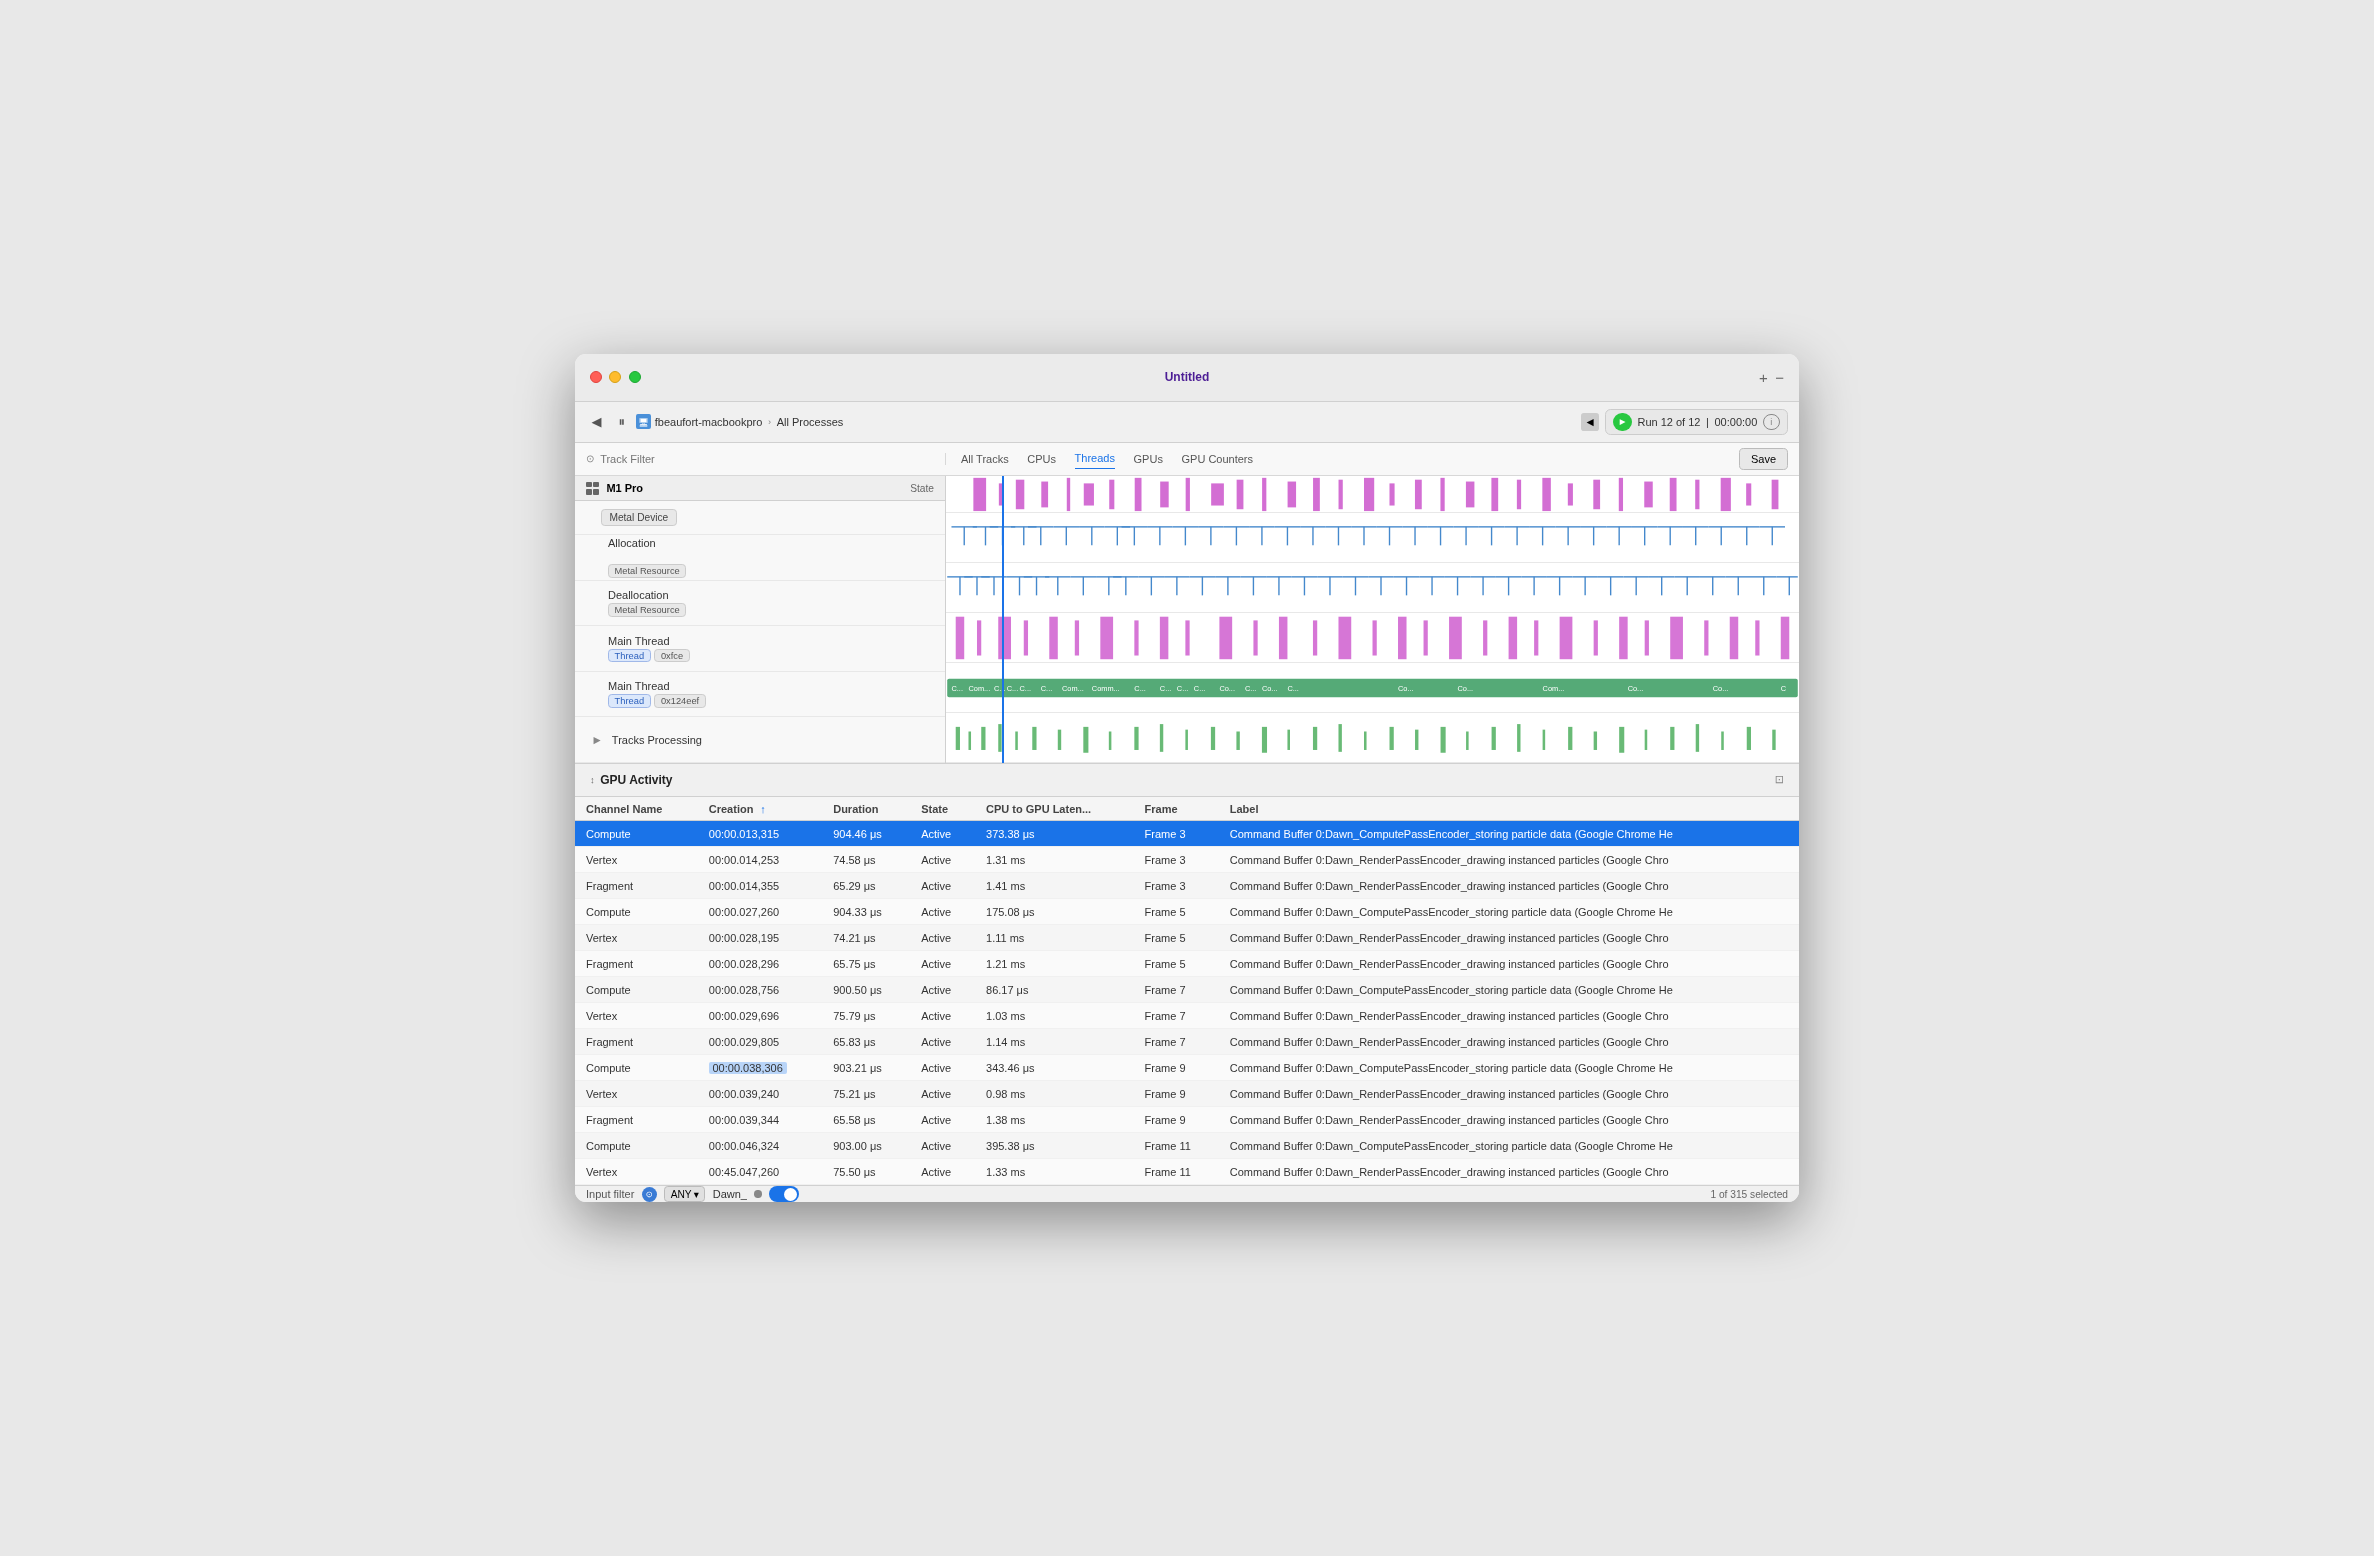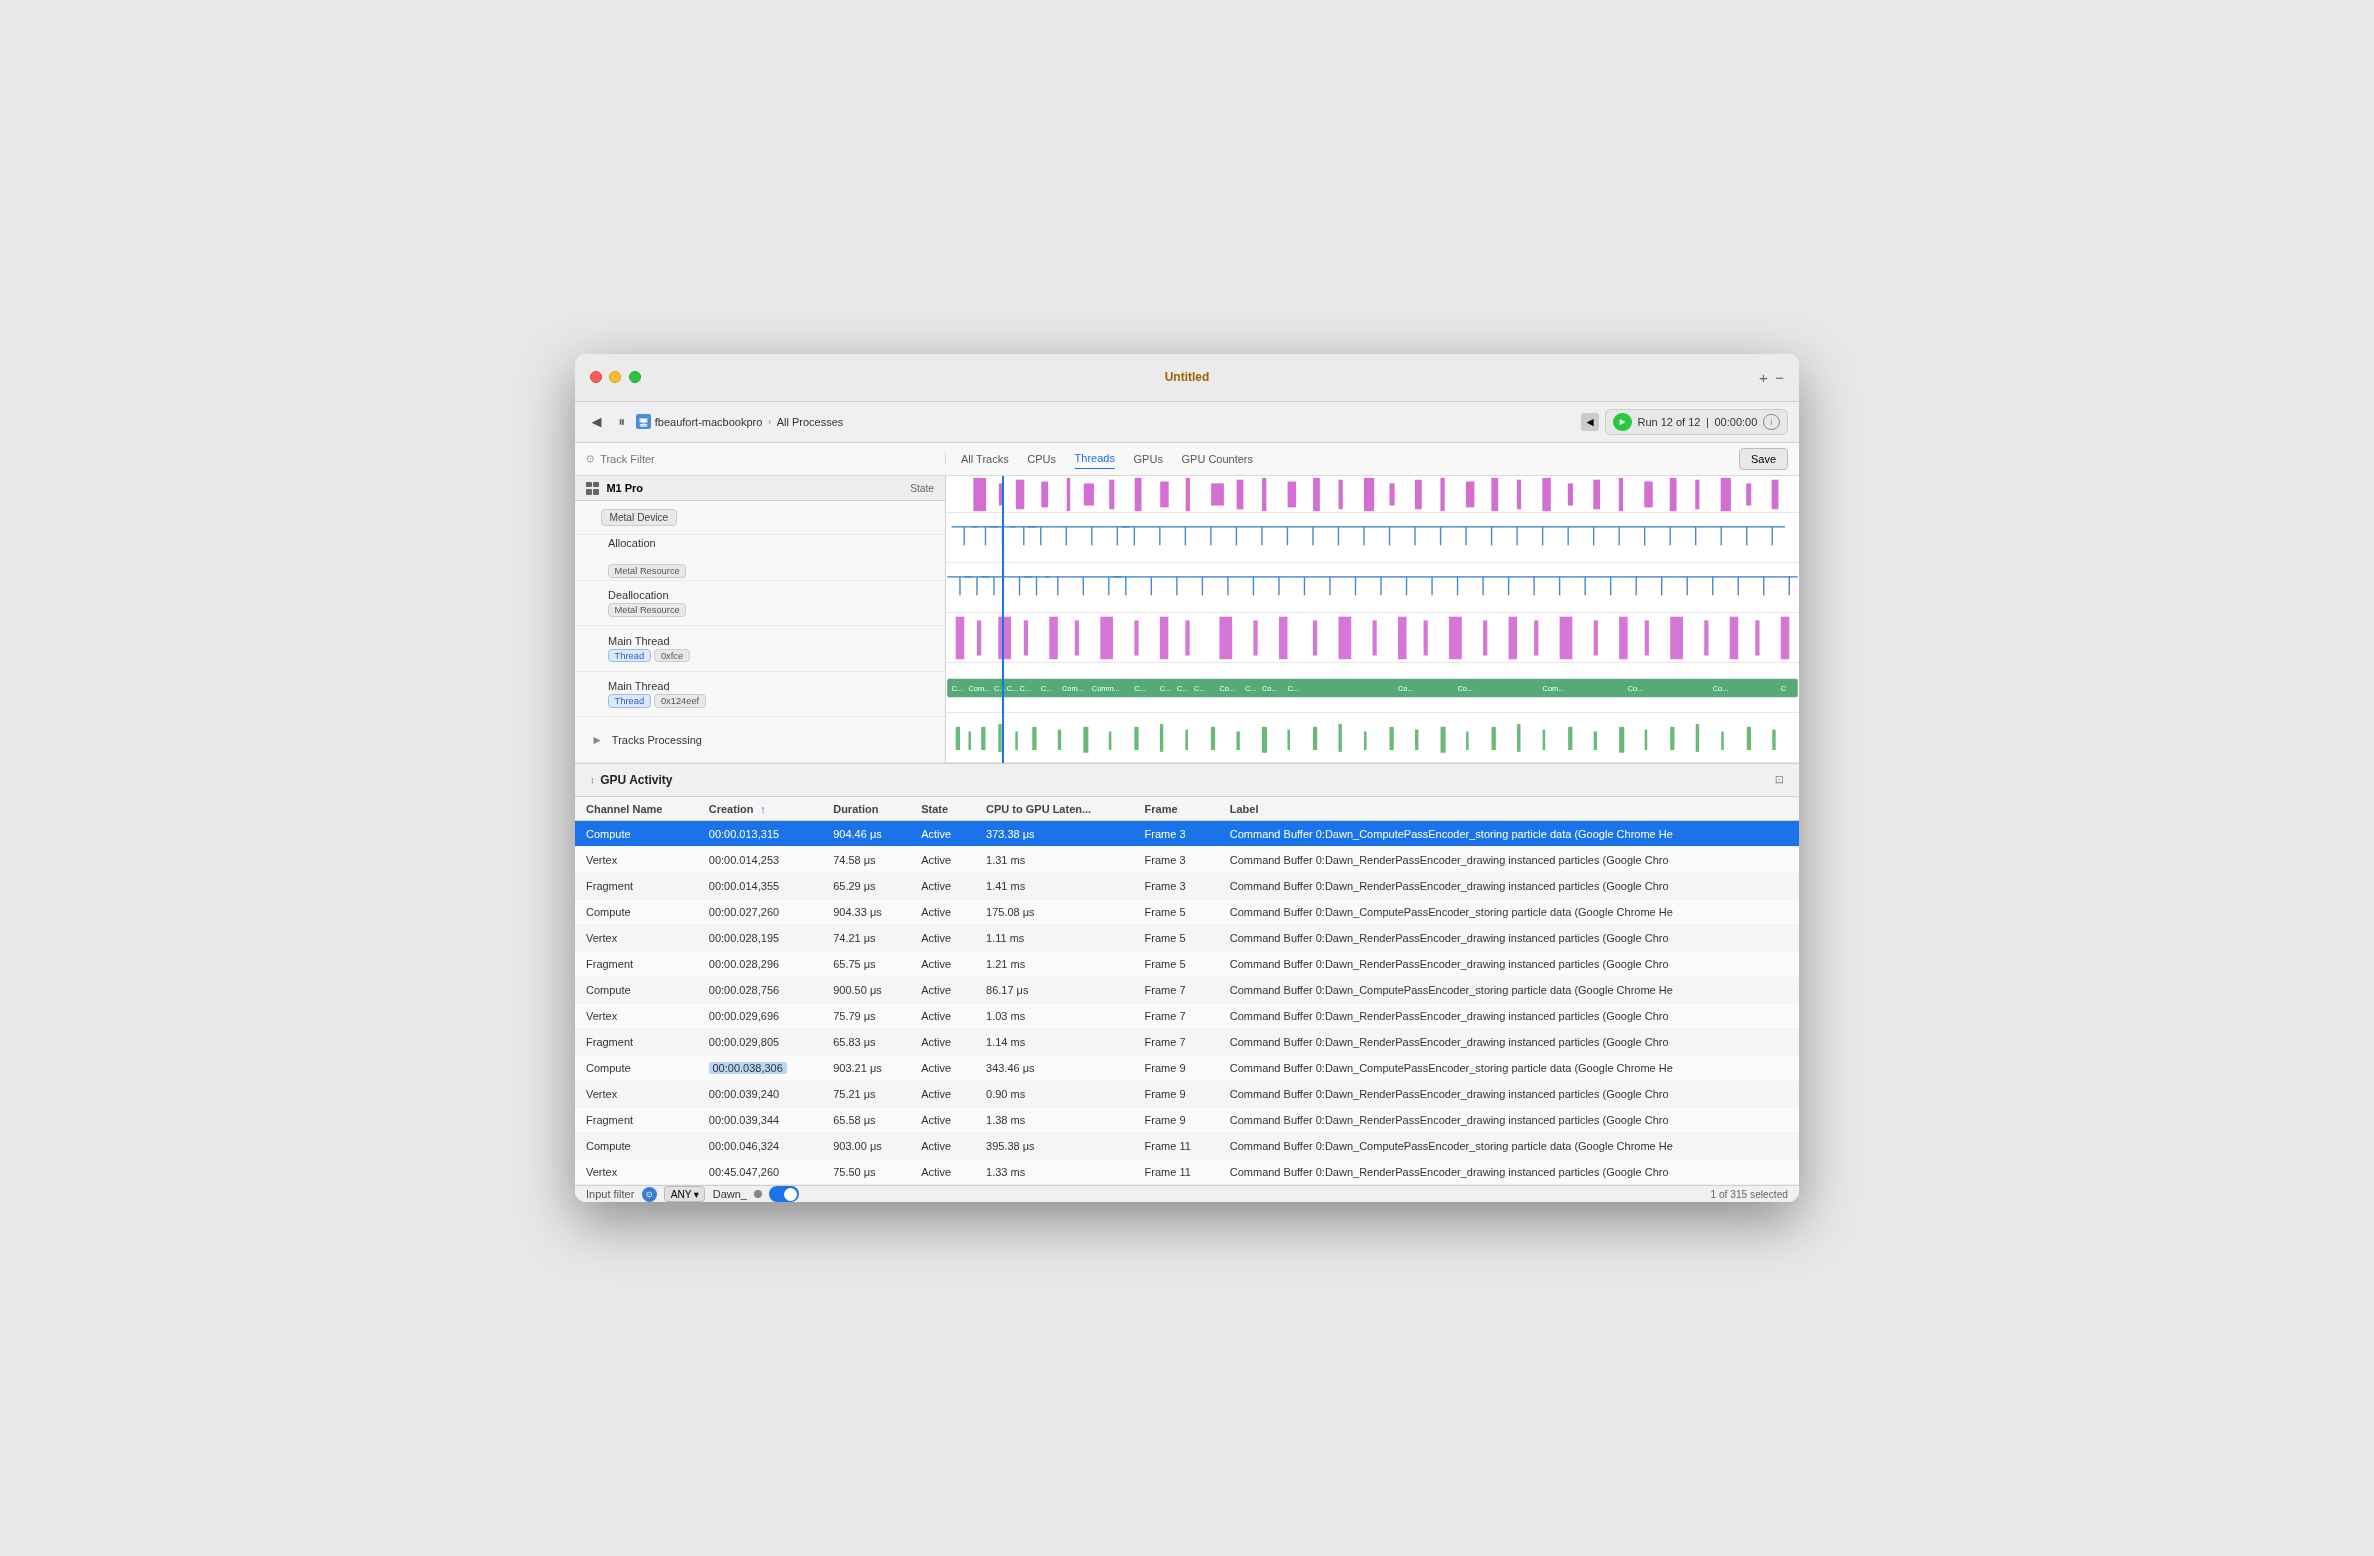--- a/index.html
+++ b/index.html
@@ -45,21 +45,21 @@
     }
     .tl-close { background: #ff5f57; border: 0.9px solid #e0443e; }
     .tl-min { background: #febc2e; border: 0.9px solid #d4a017; }
     .tl-max { background: #28c840; border: 0.9px solid #1da732; }
     .window-title {
       position: absolute;
       left: 50%;
       transform: translateX(-50%);
       font-size: 12px;
       font-weight: 600;
-      color: #a16207;
+      color: #4c1d95;
     }
     .titlebar-right {
       margin-left: auto;
       display: flex;
       gap: 7.4px;
       align-items: center;
     }
     .titlebar-btn {
       background: none;
       border: none;
@@ -1041,21 +1041,21 @@
                 <td>Active</td>
                 <td>343.46 μs</td>
                 <td>Frame 9</td>
                 <td>Command Buffer 0:Dawn_ComputePassEncoder_storing particle data   (Google Chrome He</td>
               </tr>
               <tr>
                 <td>Vertex</td>
                 <td>00:00.039,240</td>
                 <td>75.21 μs</td>
                 <td>Active</td>
-                <td>0.90 ms</td>
+                <td>0.98 ms</td>
                 <td>Frame 9</td>
                 <td>Command Buffer 0:Dawn_RenderPassEncoder_drawing instanced particles   (Google Chro</td>
               </tr>
               <tr>
                 <td>Fragment</td>
                 <td>00:00.039,344</td>
                 <td>65.58 μs</td>
                 <td>Active</td>
                 <td>1.38 ms</td>
                 <td>Frame 9</td>

